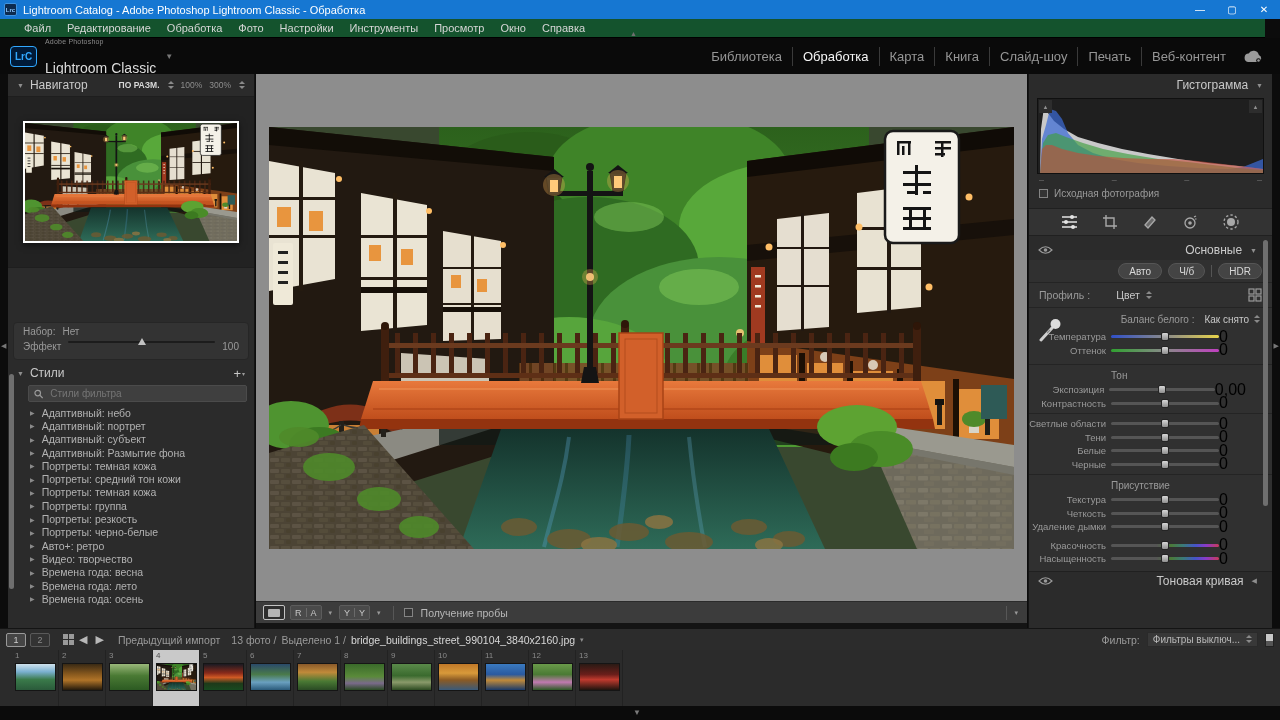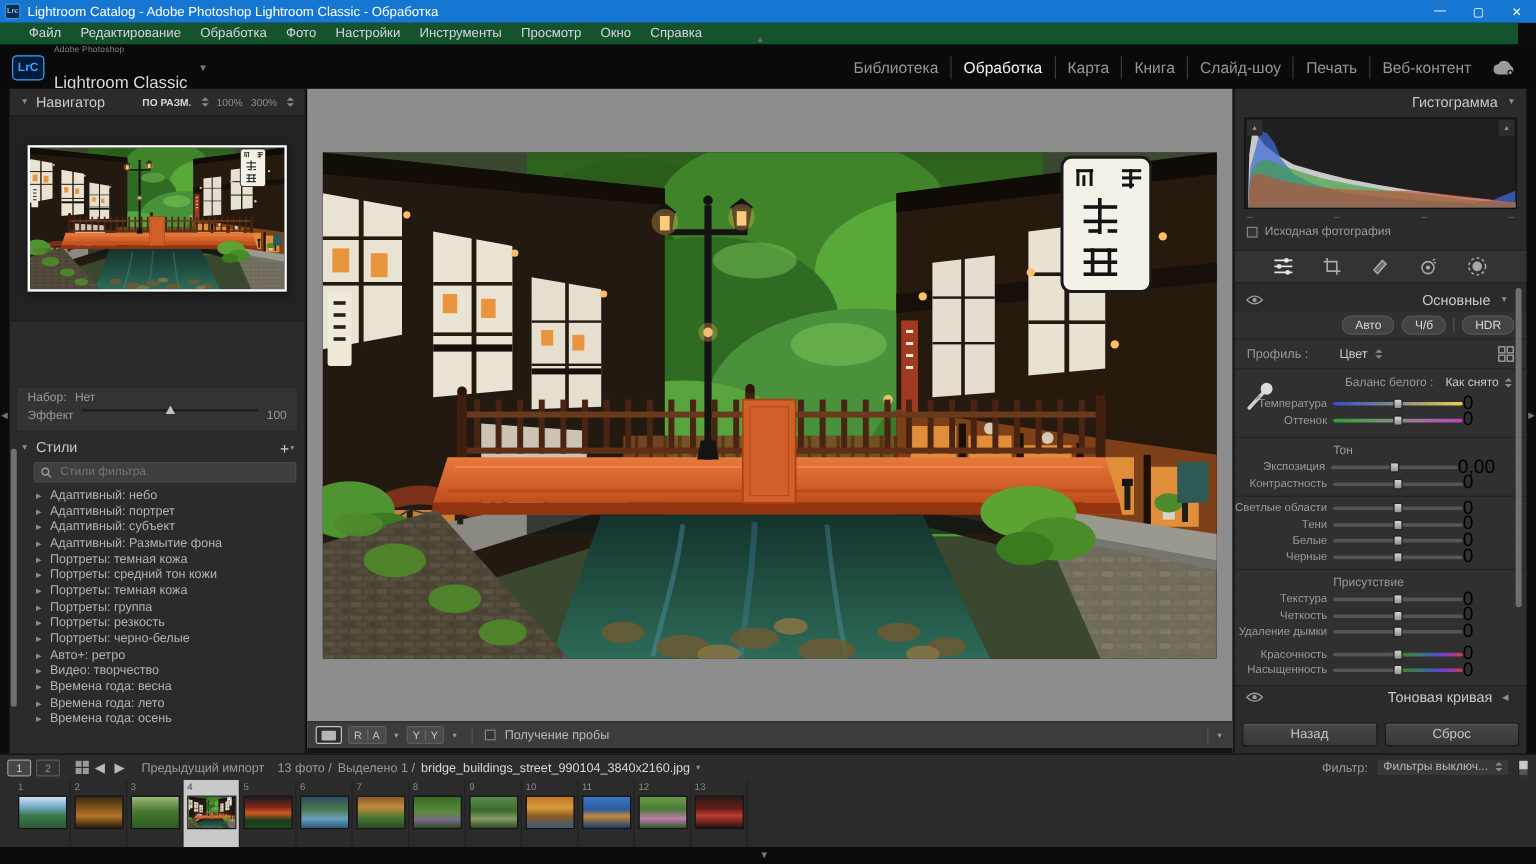--- a/index.html
+++ b/index.html
@@ -766,24 +766,20 @@
             <circle cx="7.5" cy="5" r="1.8" fill="#9a9a9a"></circle>
           </svg>
           <span class="title">
             <span>Тоновая кривая</span>
             <span class="tri">◀</span>
           </span>
         </div>
       </div>
 
       <div class="rscroll"></div>
-      <div class="panel-btns">
-        <div class="pbtn">Назад</div>
-        <div class="pbtn">Сброс</div>
-      </div>
     </div>
   </div>
 
   <div class="filmbar">
     <div class="fs-win">1</div>
     <div class="fs-win dim">2</div>
     <svg class="fs-grid" width="13" height="13" viewBox="0 0 13 13">
       <rect x="1" y="1" width="5" height="5" fill="#9a9a9a"></rect>
         <rect x="7" y="1" width="5" height="5" fill="#9a9a9a"></rect>
       <rect x="1" y="7" width="5" height="5" fill="#9a9a9a"></rect>

